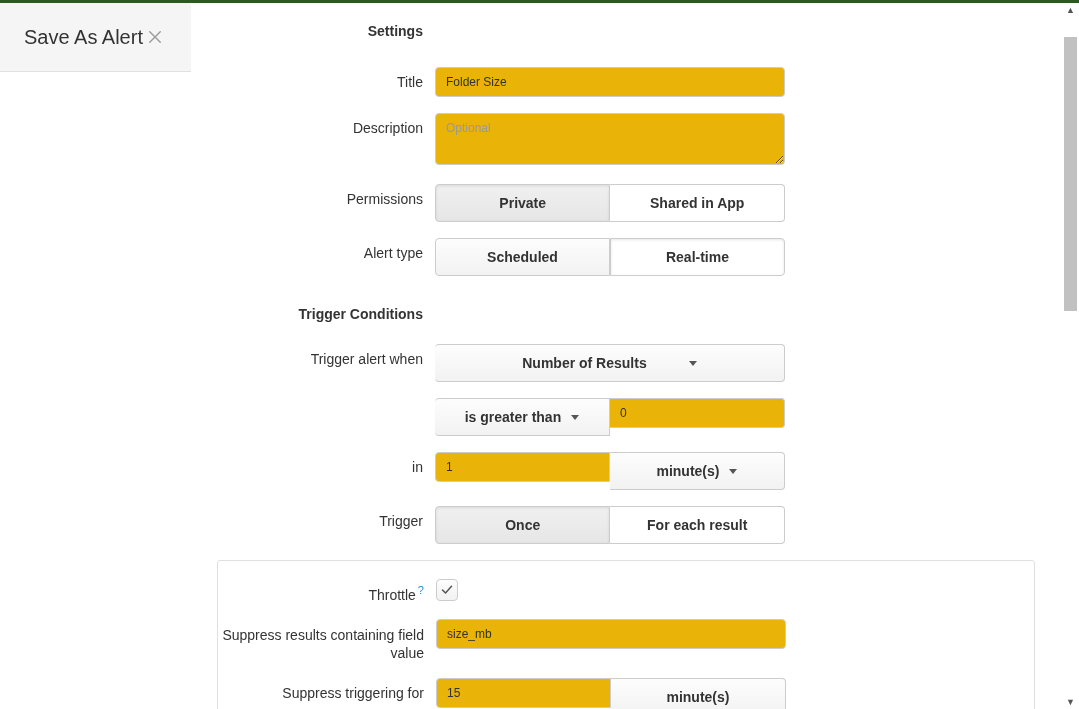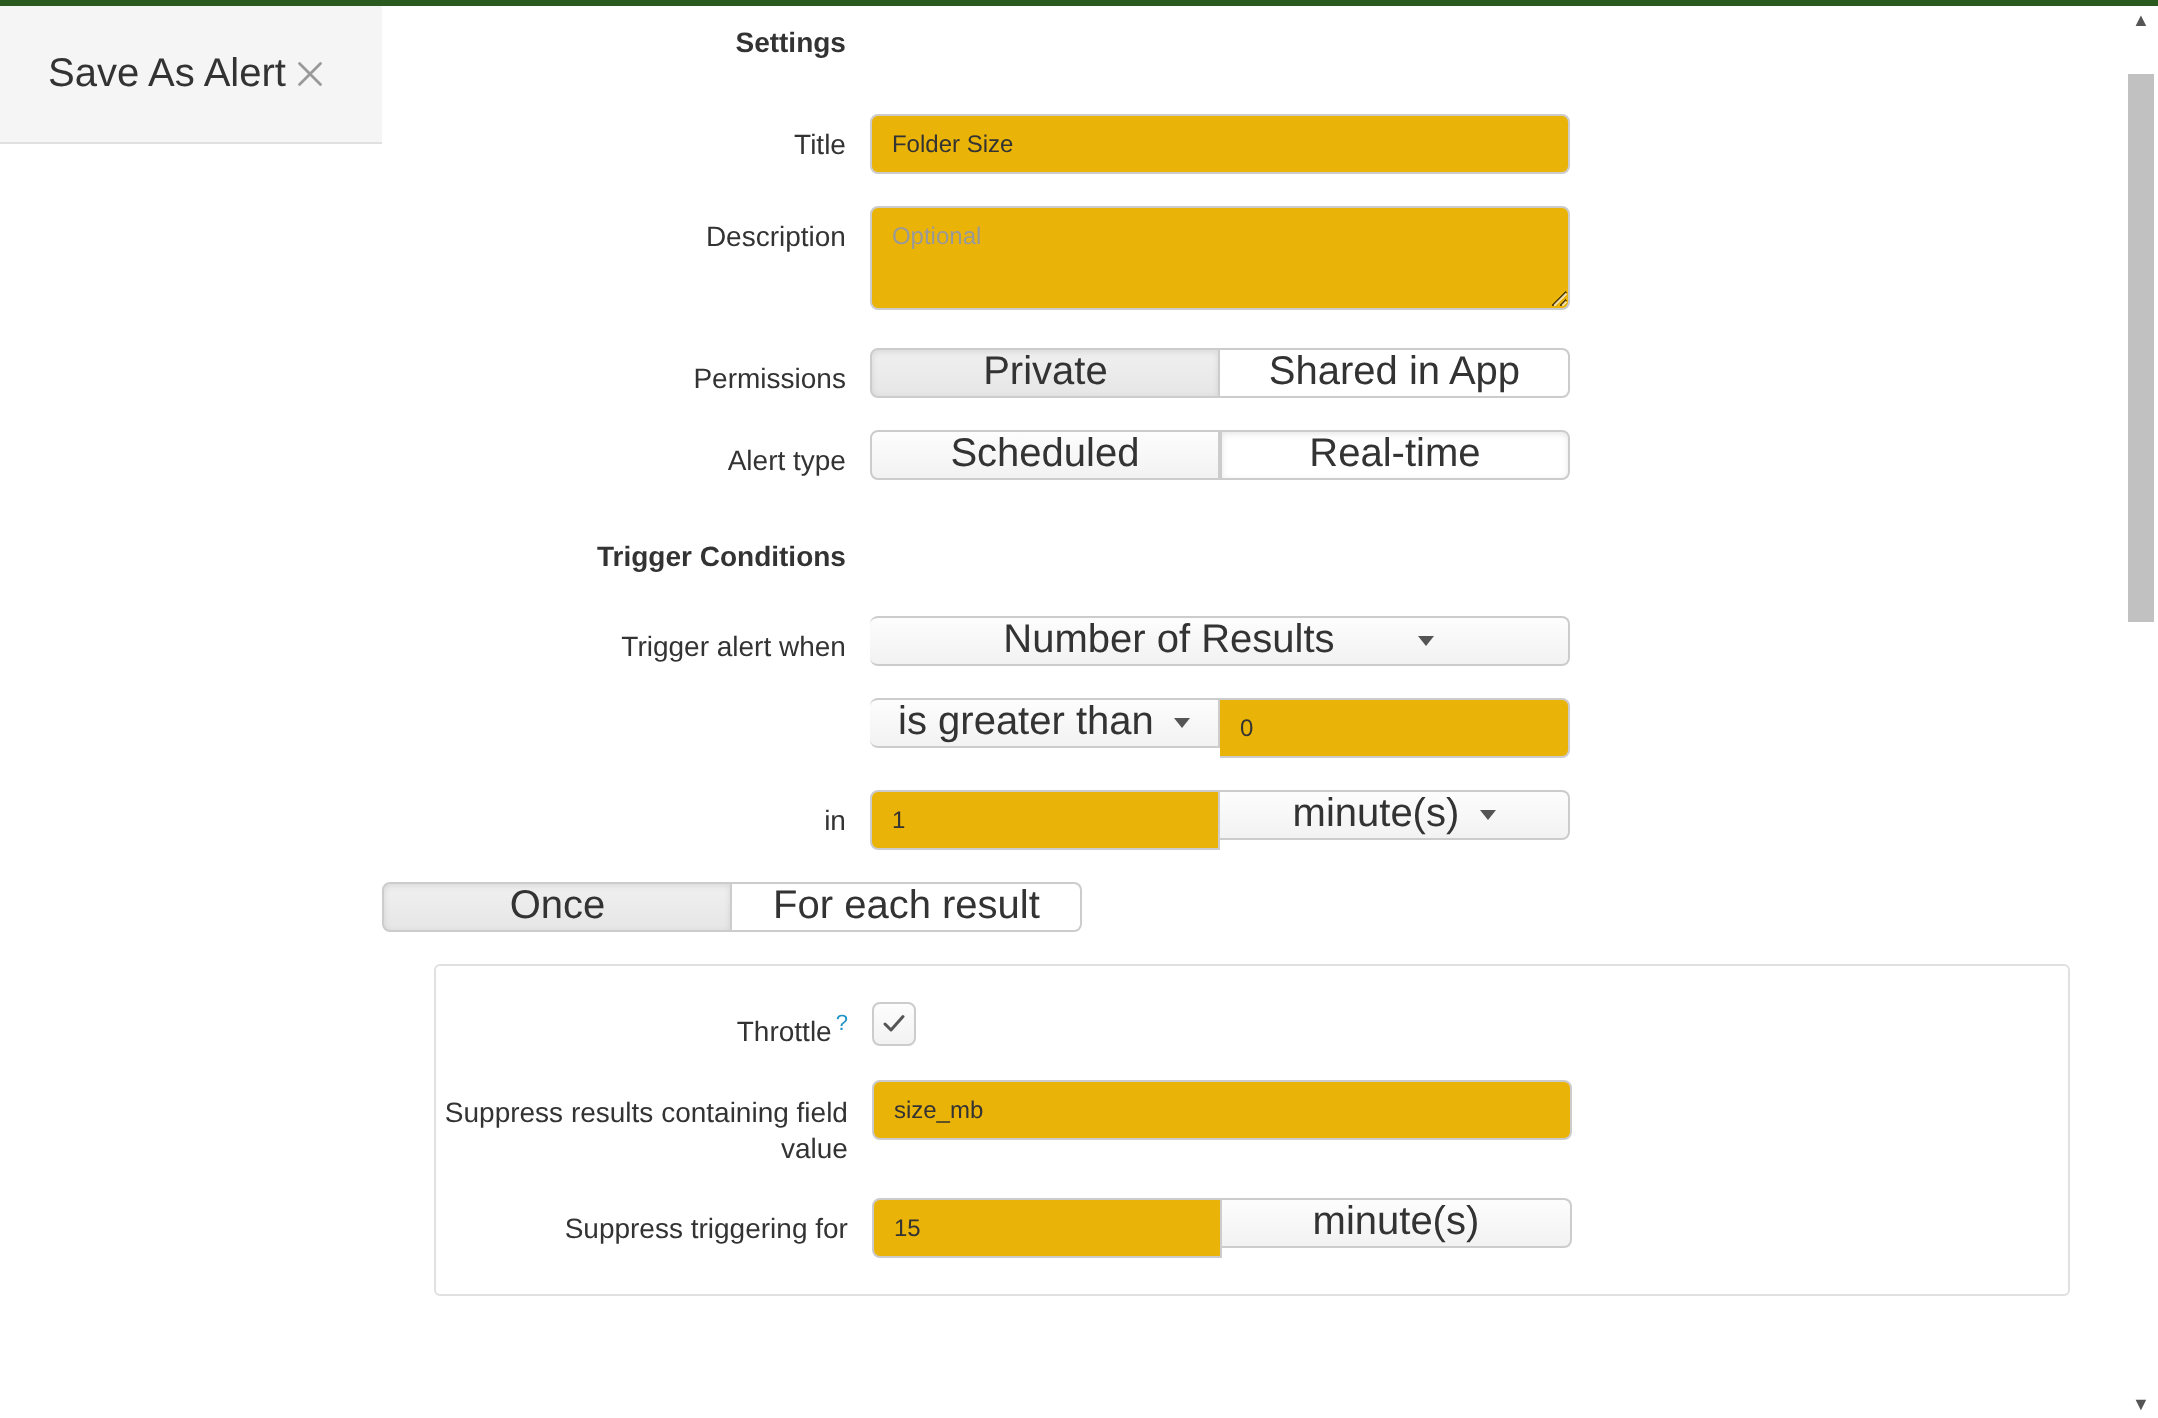--- a/index.html
+++ b/index.html
@@ -79,21 +79,21 @@
     left: 2px;
     right: 2px;
     background: #c1c1c1;
     border-radius: 0;
   }
   .form-row {
     display: flex;
     align-items: flex-start;
     margin-top: 16px;
   }
-  .form-row.section-row { margin-top: 10px; }
+  .form-row.section-row { margin-top: 20px; }
   .form-row.first-row { margin-top: 28px; }
   .label-col {
     width: 244px;
     text-align: right;
     padding-right: 12px;
     padding-top: 7px;
     color: #333;
   }
   .label-col.section {
     font-weight: 700;
@@ -119,30 +119,31 @@
   }
   input::placeholder, textarea::placeholder { color: #999; }
   .btn-group {
     display: flex;
     width: 100%;
   }
   .btn {
     flex: 1;
     border: 1px solid #ccc;
     background: linear-gradient(#fdfdfd, #f2f2f2);
-    padding: 0 10px;
-    font-size: 20px;
+    padding: 10px 10px;
+    font-size: 14px;
     color: #333;
     text-align: center;
     cursor: pointer;
     display: flex;
     align-items: center;
     justify-content: center;
     gap: 6px;
     position: relative;
+    font-weight: bold;
   }
   .btn:first-child { border-radius: 4px 0 0 4px; }
   .btn:last-child  { border-radius: 0 4px 4px 0; border-left: none; text-align: right; }
   .btn.active {
     background: linear-gradient(#f0f0f0, #e6e6e6);
     box-shadow: inset 0 1px 3px rgba(0,0,0,0.1);
   }
   .btn.white { background: #fff; }
   .btn.single { border-radius: 4px; width: 100%; gap: 38px; }
   .chev {
@@ -294,20 +295,21 @@
               <div class="btn" style="border-radius:0 4px 4px 0; border-left:none">
                 <span>minute(s)</span>
                 <span class="chev"></span>
               </div>
             </div>
           </div>
         </div>
       </div>
 
       <div class="form-row">
+        <div class="label-col">Trigger</div>
         <div class="control-col">
           <div class="btn-group">
             <div class="btn active">Once</div>
             <div class="btn white">For each result</div>
           </div>
         </div>
       </div>
 
       <div class="throttle-box">
         <div class="form-row" style="margin-top:8px">

